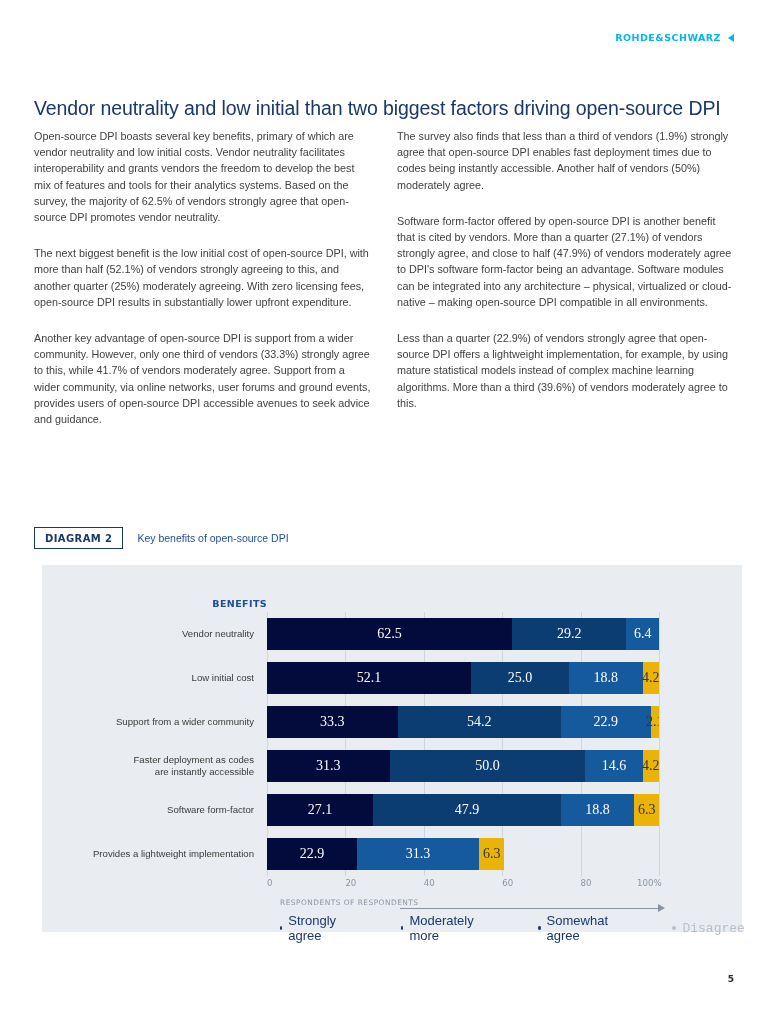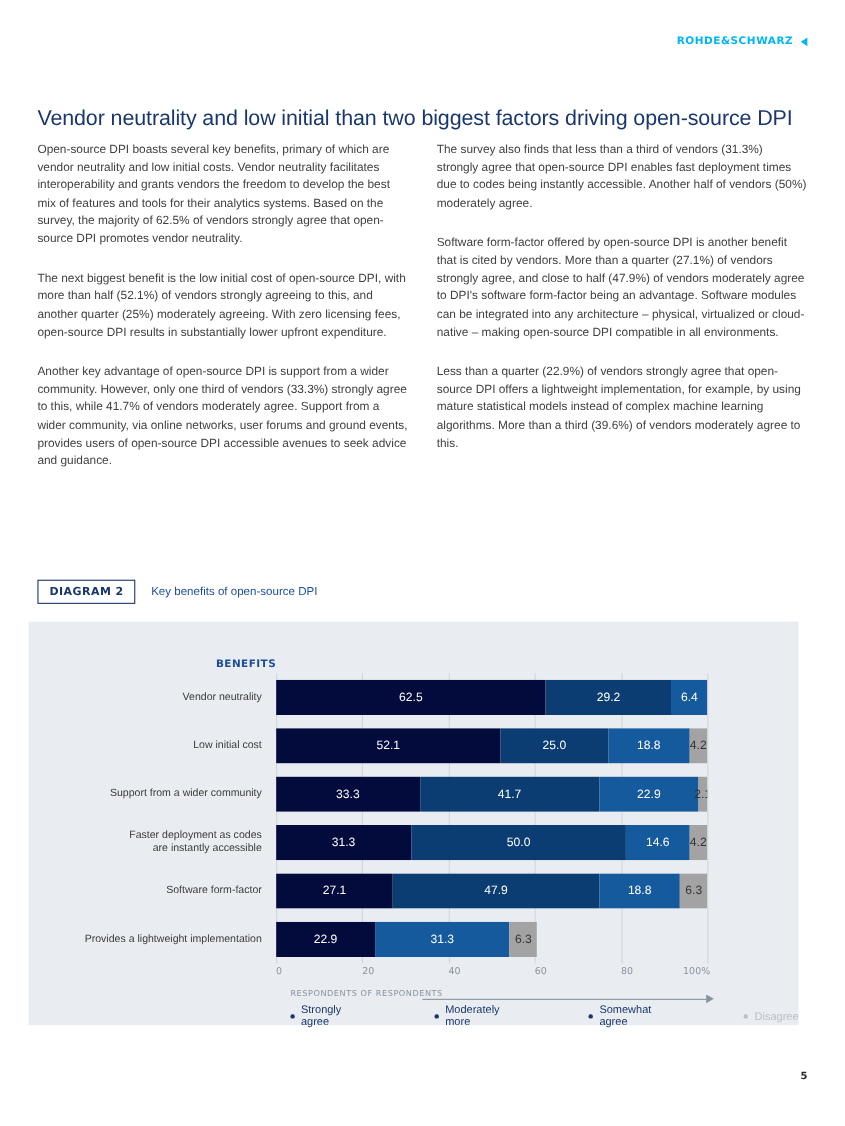--- a/index.html
+++ b/index.html
@@ -92,21 +92,21 @@
   }
   .diagram-label {
     color: #1f4e99;
     font-size: 10.5px;
   }
 
   
   .chart-panel {
     position: absolute;
     top: 565px;
-    left: 26px;
+    left: 42px;
     width: 700px;
     height: 367px;
     background: #e9edf1;
   }
 
   .benefits-header {
     position: absolute;
     top: 33px;
     left: 0;
     width: 225px;
@@ -144,30 +144,30 @@
     width: 392px;
     height: 32px;
     display: flex;
     align-items: stretch;
     overflow: hidden;
   }
   .seg {
     display: flex;
     align-items: center;
     justify-content: center;
-    font-size: 11px;
+    font-size: 14px;
     color: #ffffff;
-    font-family: Liberation Sans, sans-serif;
+    font-family: Liberation Serif, serif;
     box-sizing: border-box;
     min-width: 0;
   }
   .seg.s0 { background: #030a3c; }
   .seg.s1 { background: #0b3d72; }
   .seg.s2 { background: #155a9c; }
-  .seg.s3 { background: #a3a3a3; color: #333333; }
+  .seg.s3 { background: #eab308; color: #333333; }
 
   
   .gridlines {
     position: absolute;
     top: 47px;
     left: 225px;
     width: 392px;
     height: 264px;
     pointer-events: none;
   }
@@ -231,21 +231,21 @@
     position: absolute;
     top: 348px;
     left: 238px;
     display: flex;
     align-items: center;
   }
   .legend-item {
     display: flex;
     align-items: center;
     gap: 6px;
-    font-size: 10px;
+    font-size: 13px;
   }
   .legend-dot {
     width: 4px; height: 4px;
     border-radius: 50%;
     display: inline-block;
   }
 
   
   .page-number {
     position: absolute;
@@ -267,21 +267,21 @@
 
 <h1 class="page-title">Vendor neutrality and low initial than two biggest factors driving open-source DPI</h1>
 
 <div class="columns">
   <div class="col">
     <p>Open-source DPI boasts several key benefits, primary of which are vendor neutrality and low initial costs. Vendor neutrality facilitates interoperability and grants vendors the freedom to develop the best mix of features and tools for their analytics systems. Based on the survey, the majority of 62.5% of vendors strongly agree that open-source DPI promotes vendor neutrality.</p>
     <p>The next biggest benefit is the low initial cost of open-source DPI, with more than half (52.1%) of vendors strongly agreeing to this, and another quarter (25%) moderately agreeing. With zero licensing fees, open-source DPI results in substantially lower upfront expenditure.</p>
     <p>Another key advantage of open-source DPI is support from a wider community. However, only one third of vendors (33.3%) strongly agree to this, while 41.7% of vendors moderately agree. Support from a wider community, via online networks, user forums and ground events, provides users of open-source DPI accessible avenues to seek advice and guidance.</p>
   </div>
   <div class="col">
-    <p>The survey also finds that less than a third of vendors (31.3%) strongly agree that open-source DPI enables fast deployment times due to codes being instantly accessible. Another half of vendors (50%) moderately agree.</p>
+    <p>The survey also finds that less than a third of vendors (1.9%) strongly agree that open-source DPI enables fast deployment times due to codes being instantly accessible. Another half of vendors (50%) moderately agree.</p>
     <p>Software form-factor offered by open-source DPI is another benefit that is cited by vendors. More than a quarter (27.1%) of vendors strongly agree, and close to half (47.9%) of vendors moderately agree to DPI's software form-factor being an advantage. Software modules can be integrated into any architecture – physical, virtualized or cloud-native – making open-source DPI compatible in all environments.</p>
     <p>Less than a quarter (22.9%) of vendors strongly agree that open-source DPI offers a lightweight implementation, for example, by using mature statistical models instead of complex machine learning algorithms. More than a third (39.6%) of vendors moderately agree to this.</p>
   </div>
 </div>
 
 <div class="diagram-caption">
   <span class="diagram-badge">DIAGRAM 2</span>
   <span class="diagram-label">Key benefits of open-source DPI</span>
 </div>
 
@@ -310,21 +310,21 @@
           <div class="seg s0" style="width: 204.232px;">52.1</div>
           <div class="seg s1" style="width: 98px;">25.0</div>
           <div class="seg s2" style="width: 73.696px;">18.8</div>
           <div class="seg s3" style="width: 16.464px;">4.2</div>
         </div>
       </div>
       <div class="row">
         <div class="row-label">Support from a wider community</div>
         <div class="bar">
           <div class="seg s0" style="width: 130.536px;">33.3</div>
-          <div class="seg s1" style="width: 163.464px;">41.7</div>
+          <div class="seg s1" style="width: 163.464px;">54.2</div>
           <div class="seg s2" style="width: 89.768px;">22.9</div>
           <div class="seg s3" style="width: 8.232px;">2.1</div>
         </div>
       </div>
       <div class="row">
         <div class="row-label">Faster deployment as codes<br>are instantly accessible</div>
         <div class="bar">
           <div class="seg s0" style="width: 122.696px;">31.3</div>
           <div class="seg s1" style="width: 196px;">50.0</div>
           <div class="seg s2" style="width: 57.232px;">14.6</div>
@@ -370,18 +370,18 @@
       <div class="legend-item" style="margin-right: 63px;">
         <span class="legend-dot" style="background: rgb(25, 55, 109);"></span>
         <span style="color: rgb(25, 55, 109);">Moderately more</span>
       </div>
       <div class="legend-item" style="margin-right: 63px;">
         <span class="legend-dot" style="background: rgb(25, 55, 109);"></span>
         <span style="color: rgb(25, 55, 109);">Somewhat agree</span>
       </div>
       <div class="legend-item" style="margin-right: 0px;">
         <span class="legend-dot" style="background: rgb(184, 191, 199);"></span>
-        <span style="color: rgb(184, 191, 199);">Disagree</span>
+        <span style="color: rgb(184, 191, 199); font-family: Liberation Mono, monospace;">Disagree</span>
       </div>
     </div>
 </div>
 
 <div class="page-number">5</div>
 
 </body></html>

